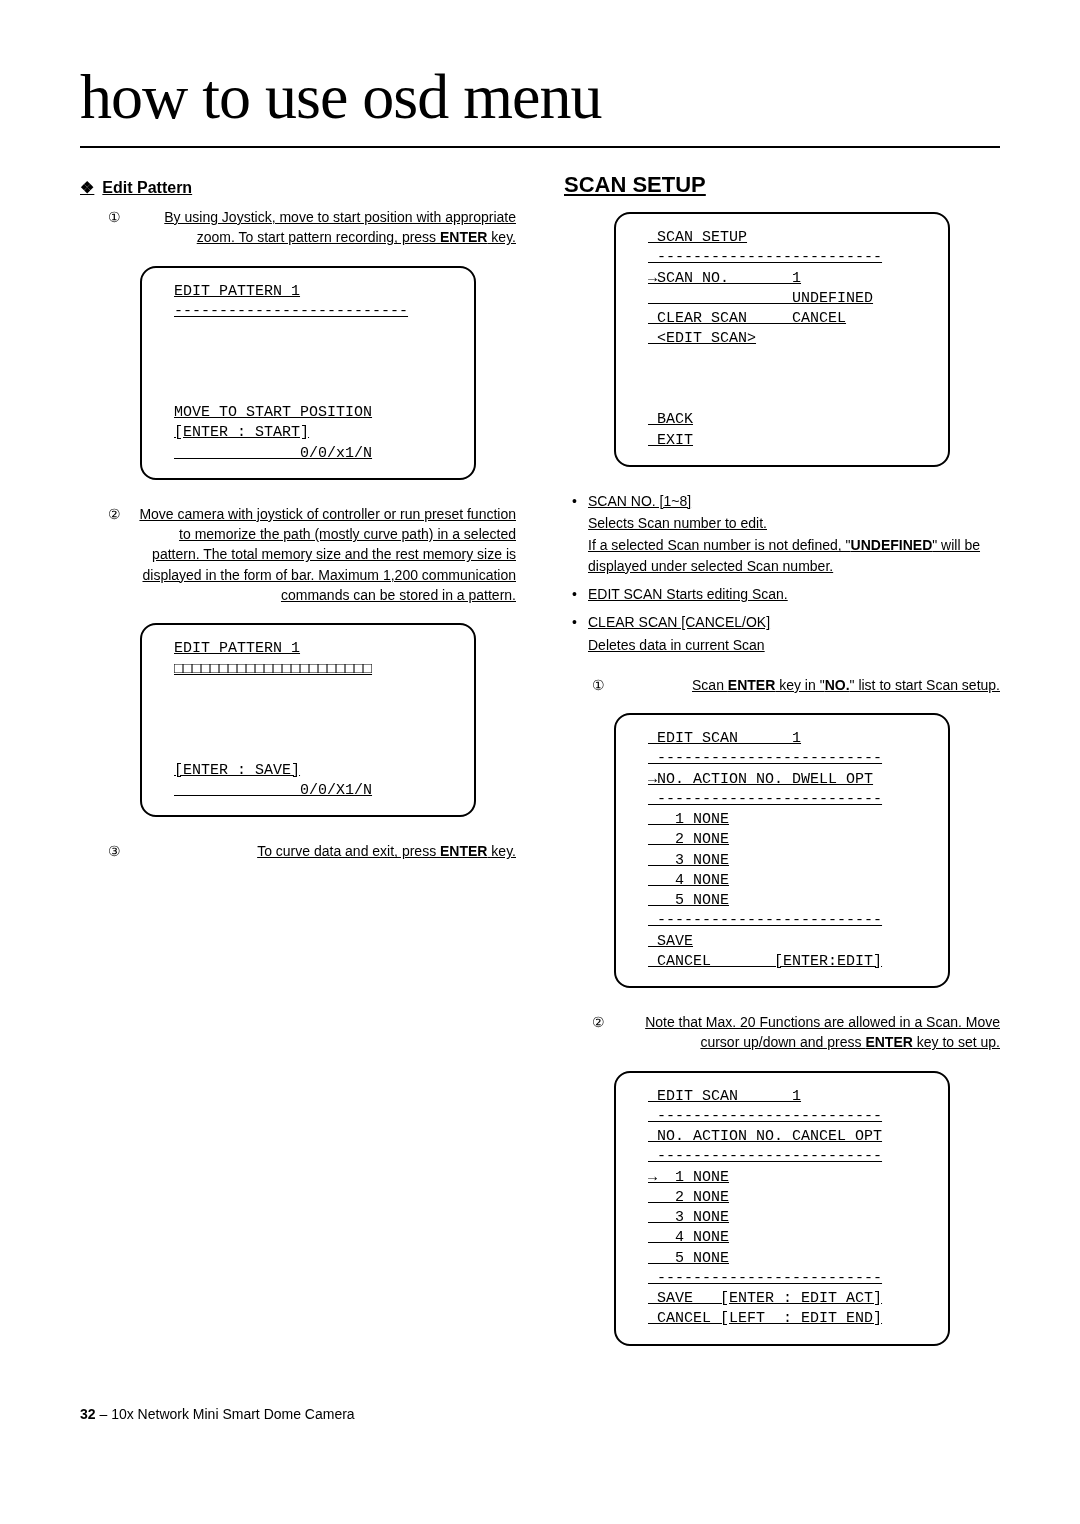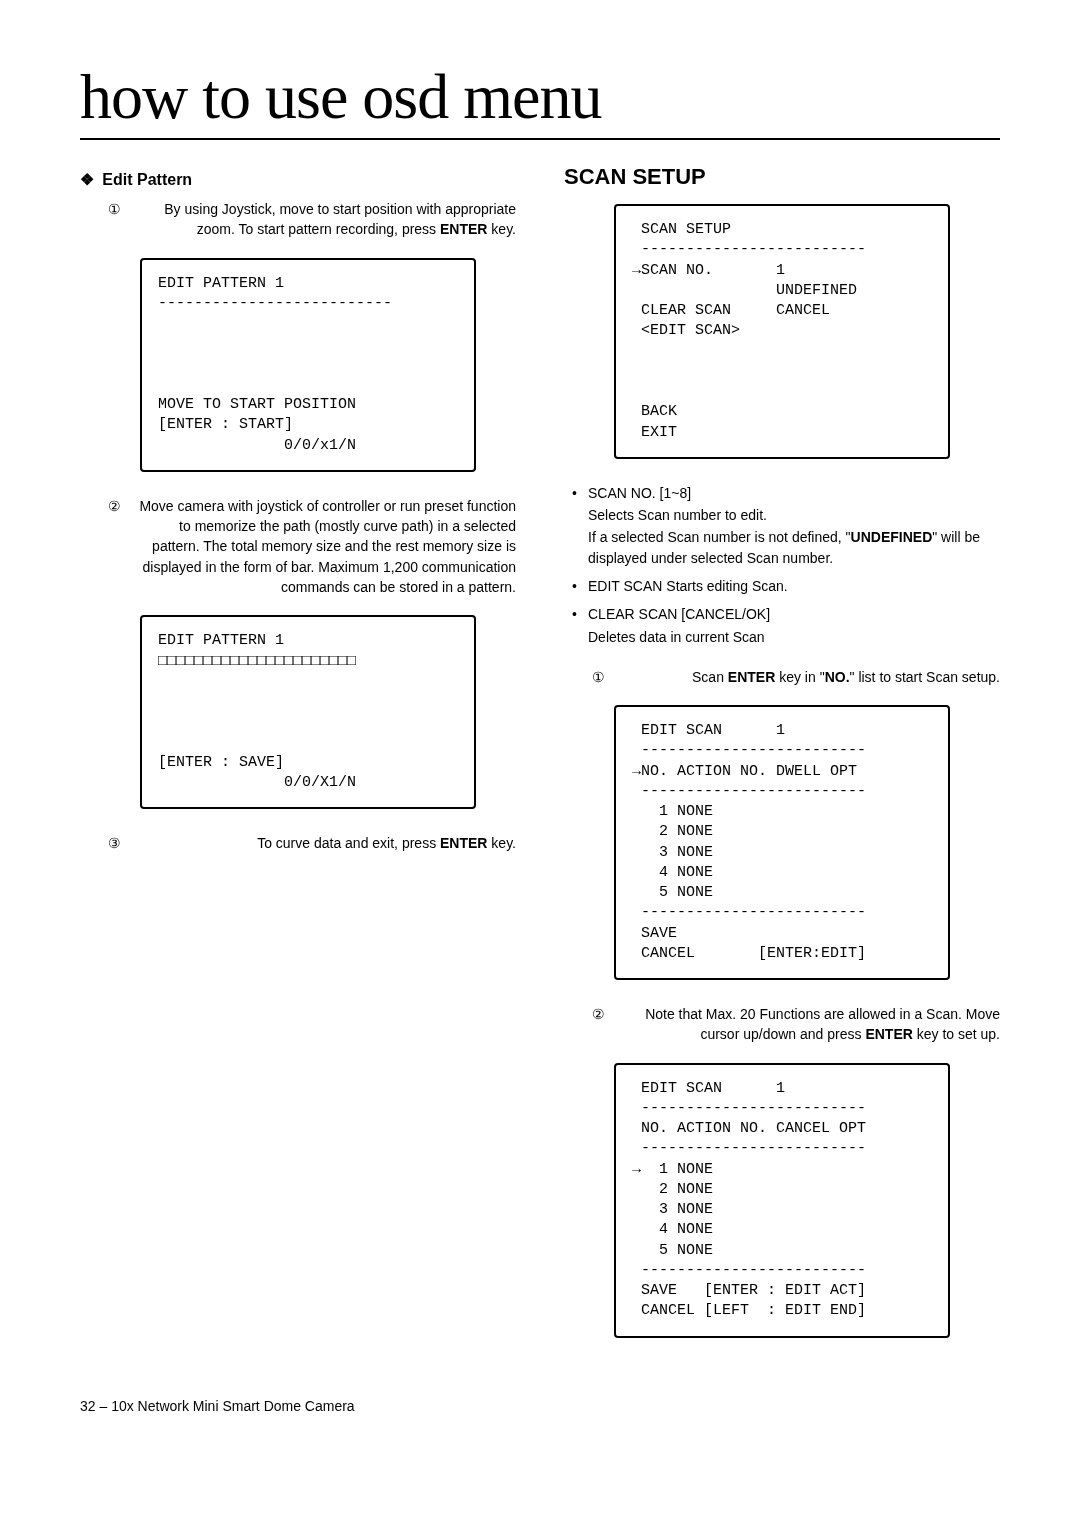--- a/index.html
+++ b/index.html
@@ -14,31 +14,32 @@
     background: #fff;
     width: 1080px;
     margin: 0 auto;
     padding: 60px 80px 40px 80px;
   }
   .page-title {
     font-family: "Times New Roman", Georgia, serif;
     font-size: 64px;
     font-weight: 300;
     border-bottom: 2px solid #000;
-    padding-bottom: 4px;
+    padding-bottom: 12px;
     margin-bottom: 24px;
     letter-spacing: -1px;
   }
   .columns {
     display: flex;
     gap: 48px;
   }
   .col {
     flex: 1;
     min-width: 0;
+    text-decoration: underline;
   }
   .sub-heading {
     font-weight: bold;
     font-size: 16px;
     margin: 6px 0 10px 0;
     padding-left: 18px;
   }
   .sub-heading::before {
     content: "❖";
     margin-right: 8px;
@@ -62,22 +63,22 @@
   }
   ol.circled > li::before {
     content: attr(data-num);
     position: absolute;
     left: -28px;
     top: 0;
     font-size: 14px;
   }
   .osd-box {
     border: 2px solid #000;
-    border-radius: 4px;
-    padding: 14px 16px;
+    border-radius: 16px;
+    padding: 14px 32px;
     margin: 14px 40px 24px 60px;
     font-family: "Courier New", Courier, monospace;
     font-size: 15px;
     line-height: 1.35;
     white-space: pre;
     overflow: hidden;
   }
   .osd-box.right-col {
     margin-left: 50px;
     margin-right: 50px;
@@ -105,21 +106,21 @@
     margin-top: 2px;
   }
   b, strong {
     font-weight: bold;
   }
   .footer {
     margin-top: 36px;
     font-size: 14px;
   }
   .footer .pn {
-    font-weight: normal;
+    font-weight: bold;
   }
 </style>
 </head>
 <body>
 
 <div class="page-title">how to use osd menu</div>
 
 <div class="columns">
 
   <div class="col">

